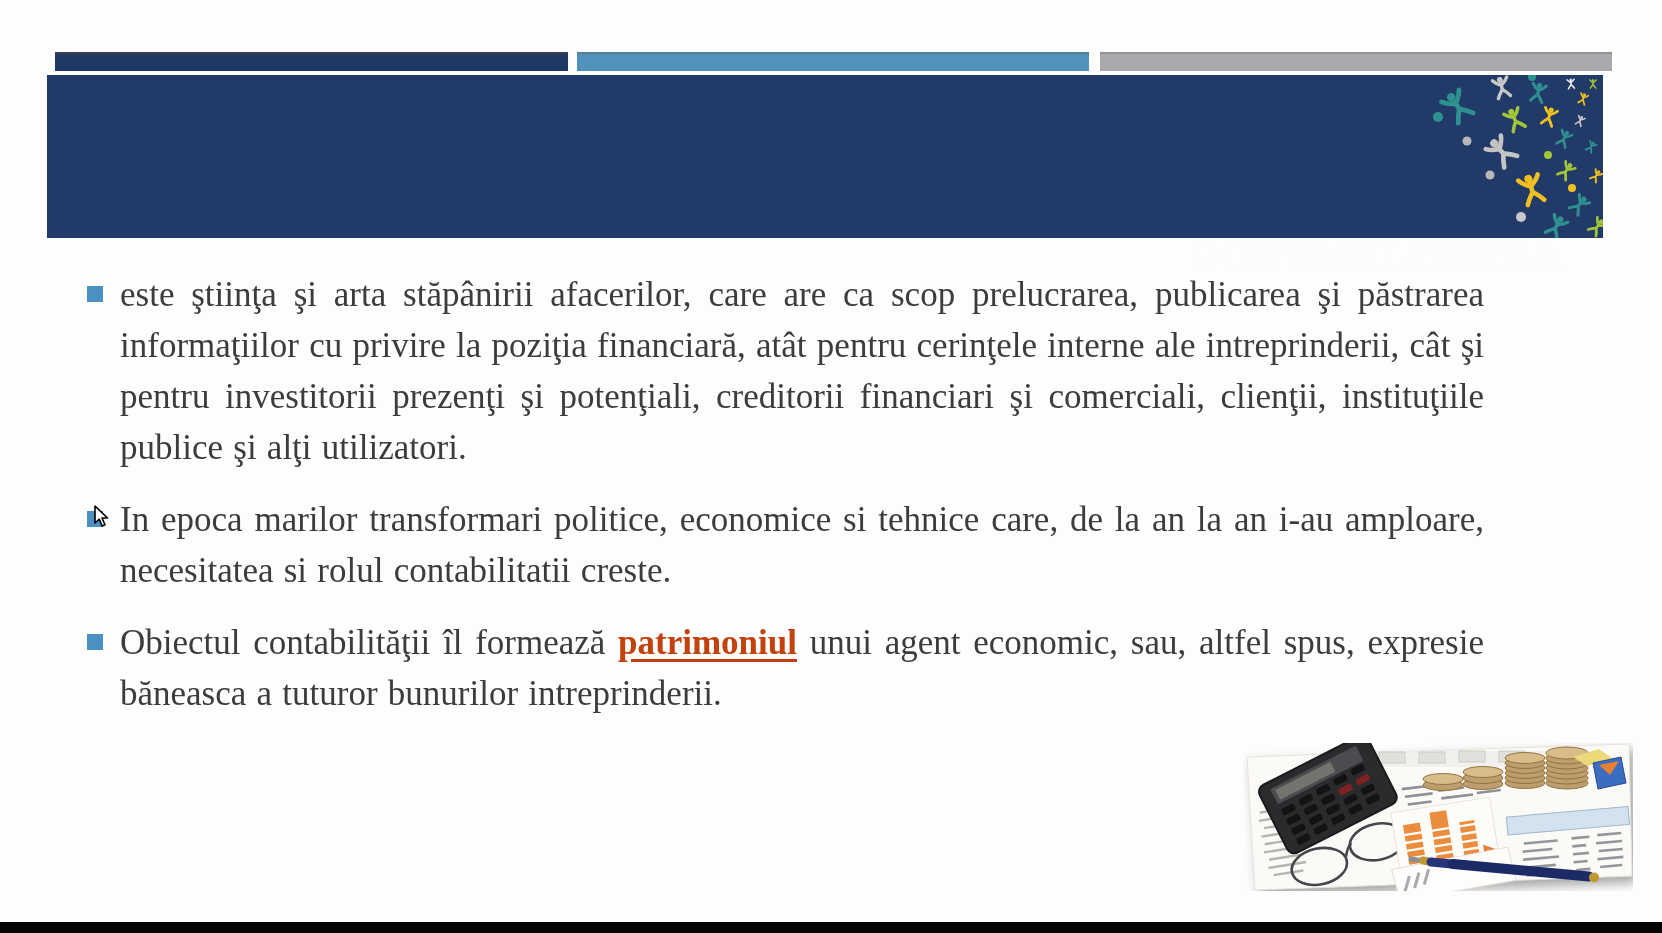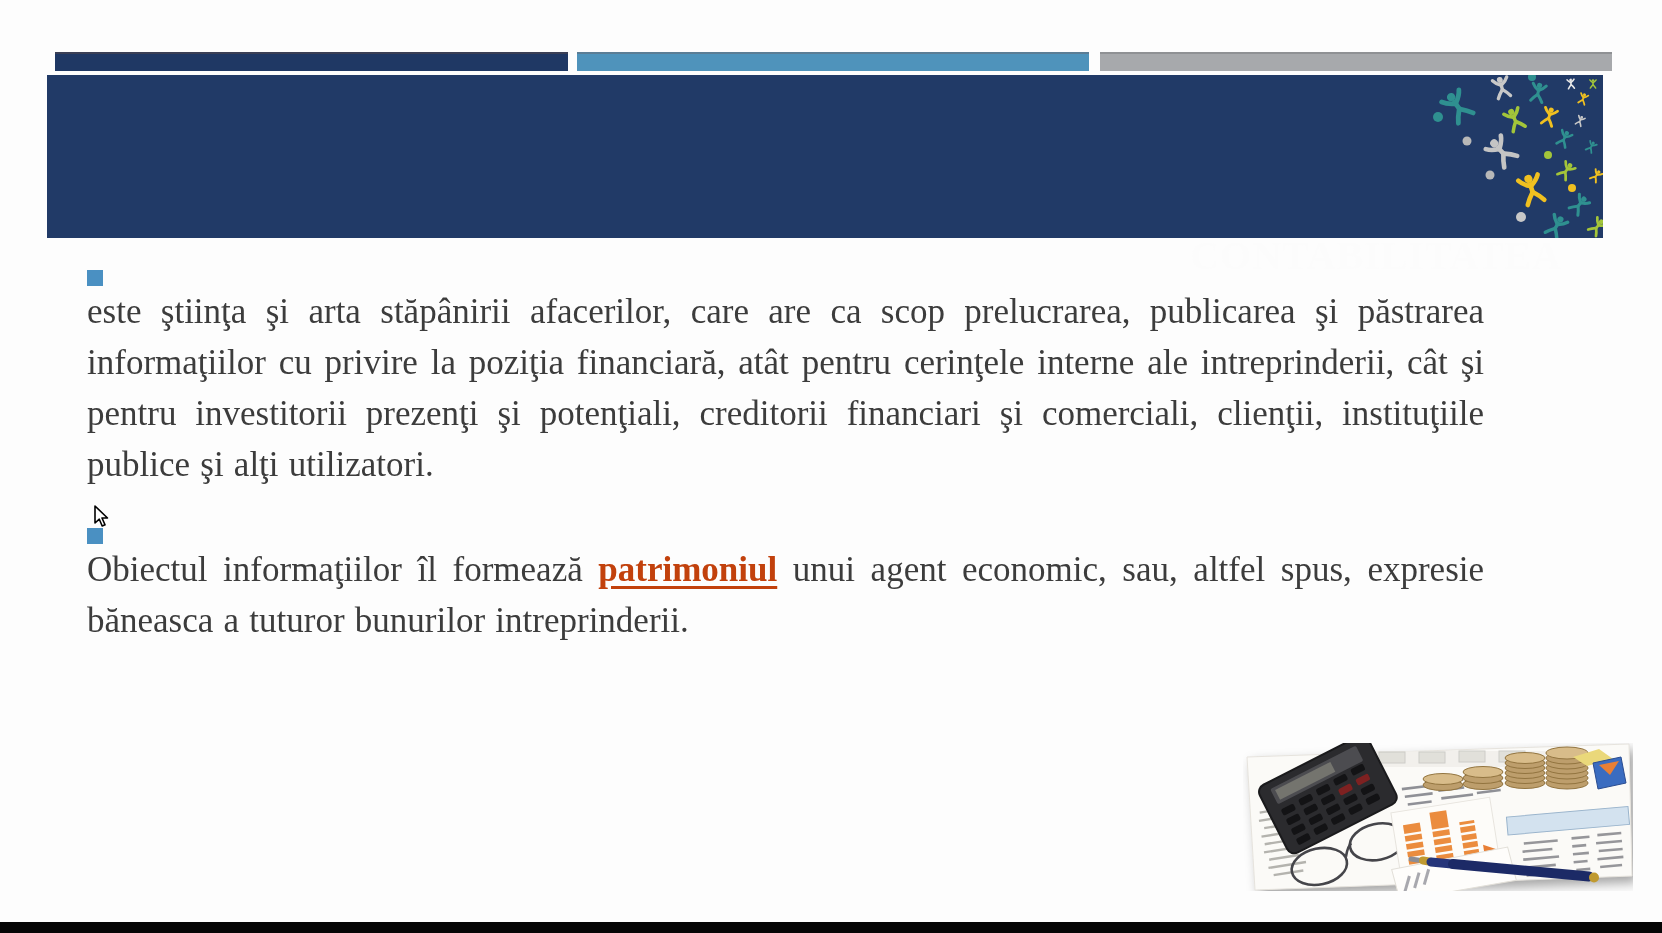--- a/index.html
+++ b/index.html
@@ -27,22 +27,22 @@
     font-size:40px;font-weight:bold;letter-spacing:1px;
   }
   .logo-svg{position:absolute;right:0;top:0;}
   
   .slide-body{
     position:absolute;left:87px;top:253px;width:1397px;
     color:#3c3c3c;
   }
   .bullet{
     display:flex;align-items:flex-start;
-    margin:0 0 21px 0;
-    font-size:35px;line-height:51px;flex-direction:column;
+    margin:16px 0 21px 0;
+    font-size:35px;line-height:51px;
   }
   .bullet-marker{
     flex:0 0 16px;width:16px;height:16px;
     background:#4a90c2;
     margin-top:17px;margin-right:17px;
   }
   .bullet-text{
     flex:1;
     text-align:justify;text-align-last:left;
     word-spacing:1.5px;
@@ -114,21 +114,25 @@
     <div class="slide-title">CONTABILITATEA</div>
   </div>
 
   <div class="slide-body">
     <div class="bullet">
       <span class="bullet-marker"></span>
       <span class="bullet-text">este ştiinţa şi arta stăpânirii afacerilor, care are ca scop prelucrarea, publicarea şi păstrarea informaţiilor cu privire la poziţia financiară, atât pentru cerinţele interne ale intreprinderii, cât şi pentru investitorii prezenţi şi potenţiali, creditorii financiari şi comerciali, clienţii, instituţiile publice şi alţi utilizatori.</span>
     </div>
     <div class="bullet">
       <span class="bullet-marker"></span>
-      <span class="bullet-text"><span>Obiectul informaţiilor îl formează </span><span class="emph">patrimoniul</span><span> unui agent economic, sau, altfel spus, expresie băneasca a tuturor bunurilor intreprinderii.</span></span>
+      <span class="bullet-text">In epoca marilor transformari politice, economice si tehnice care, de la an la an i-au amploare, necesitatea si rolul contabilitatii creste.</span>
+    </div>
+    <div class="bullet">
+      <span class="bullet-marker"></span>
+      <span class="bullet-text"><span>Obiectul contabilităţii îl formează </span><span class="emph">patrimoniul</span><span> unui agent economic, sau, altfel spus, expresie băneasca a tuturor bunurilor intreprinderii.</span></span>
     </div>
   </div>
 
   <svg class="photo-svg" width="390" height="148" viewBox="0 0 390 148">
     <g style="filter:drop-shadow(5px 6px 6px rgba(0,0,0,0.35));">
       <polygon points="4,14 386,1 389,133 12,147" fill="#fbfaf7" stroke="#e6e3dd" stroke-width="1"></polygon>
     </g>
 
     <g opacity="0.85">
       <rect x="84" y="8" width="220" height="16" fill="#f1efeb"></rect>

